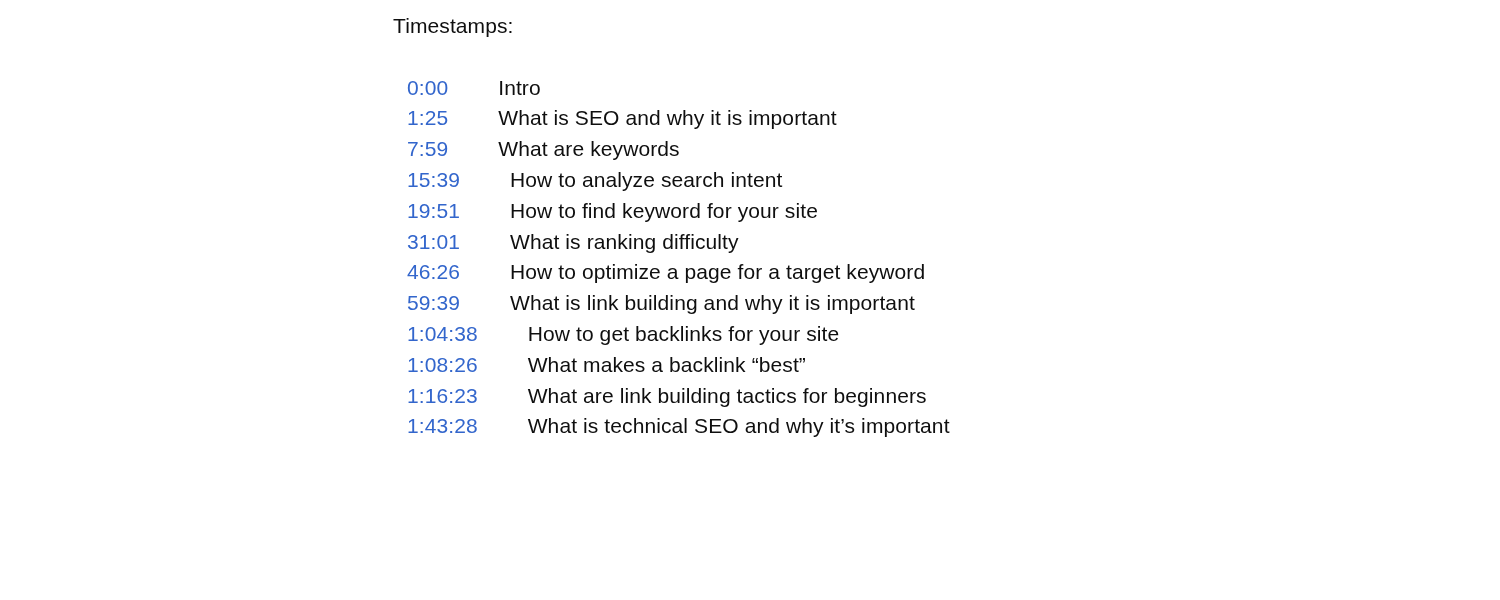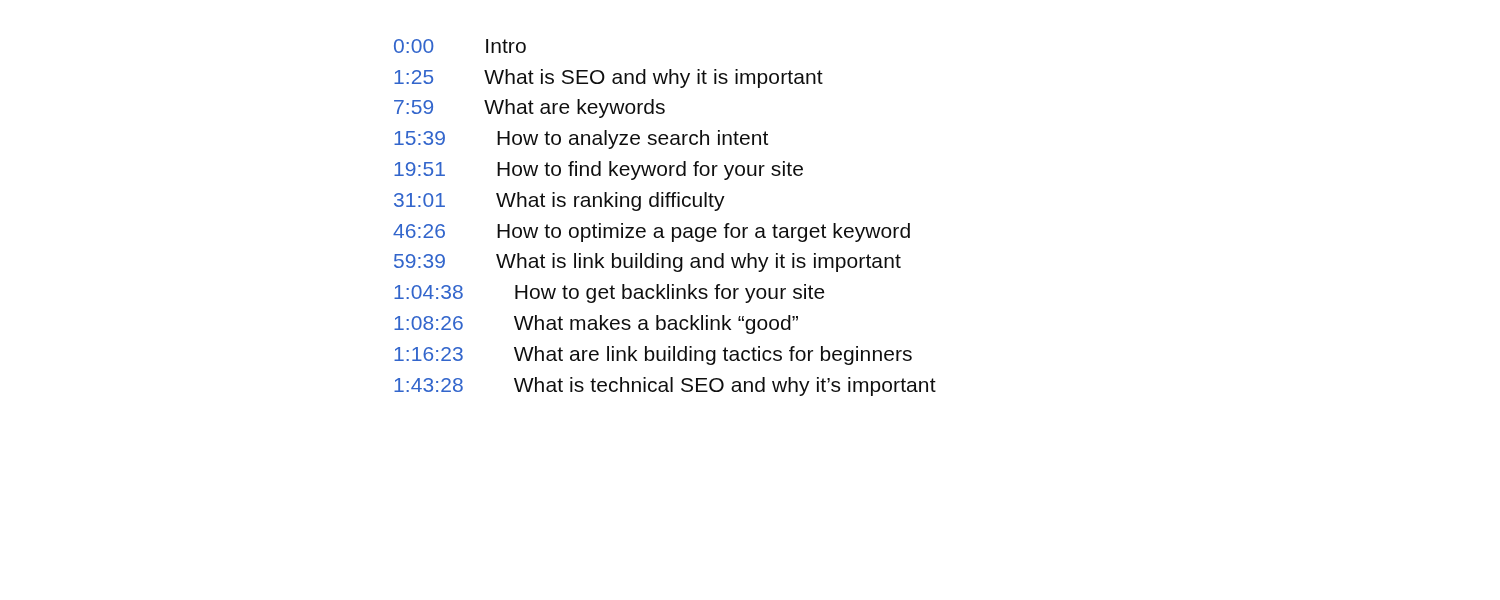--- a/index.html
+++ b/index.html
@@ -36,49 +36,51 @@
     margin: 0;
     padding: 0;
   }
   .chapter-row {
     white-space: pre;
   }
   .chapter-time {
     color: #3366cc;
     text-decoration: none;
     cursor: pointer;
+    margin-left: 14px;
   }
   .chapter-title {
     color: #0f0f0f;
     margin-left: 44px;
   }
   .hashtag-line {
     white-space: pre;
   }
 </style>
 </head>
 <body>
 
 <div class="description-panel">
 
+  <div class="heading-line">Timestamps:</div>
 
   <div class="spacer-line"></div>
 
   <ul class="chapter-list">
 
   <li class="chapter-row"><a class="chapter-time">0:00</a> <span class="chapter-title">Intro</span></li>
       <li class="chapter-row"><a class="chapter-time">1:25</a> <span class="chapter-title">What is SEO and why it is important</span></li>
       <li class="chapter-row"><a class="chapter-time">7:59</a> <span class="chapter-title">What are keywords</span></li>
       <li class="chapter-row"><a class="chapter-time">15:39</a> <span class="chapter-title">How to analyze search intent</span></li>
       <li class="chapter-row"><a class="chapter-time">19:51</a> <span class="chapter-title">How to find keyword for your site</span></li>
       <li class="chapter-row"><a class="chapter-time">31:01</a> <span class="chapter-title">What is ranking difficulty</span></li>
       <li class="chapter-row"><a class="chapter-time">46:26</a> <span class="chapter-title">How to optimize a page for a target keyword</span></li>
       <li class="chapter-row"><a class="chapter-time">59:39</a> <span class="chapter-title">What is link building and why it is important</span></li>
       <li class="chapter-row"><a class="chapter-time">1:04:38</a> <span class="chapter-title">How to get backlinks for your site</span></li>
-      <li class="chapter-row"><a class="chapter-time">1:08:26</a> <span class="chapter-title">What makes a backlink “good”</span></li>
+      <li class="chapter-row"><a class="chapter-time">1:08:26</a> <span class="chapter-title">What makes a backlink “best”</span></li>
       <li class="chapter-row"><a class="chapter-time">1:16:23</a> <span class="chapter-title">What are link building tactics for beginners</span></li>
       <li class="chapter-row"><a class="chapter-time">1:43:28</a> <span class="chapter-title">What is technical SEO and why it’s important</span></li>
     </ul>
 
   <div class="spacer-line"></div>
 
   <div class="hashtag-line">
     
      </div>
 

